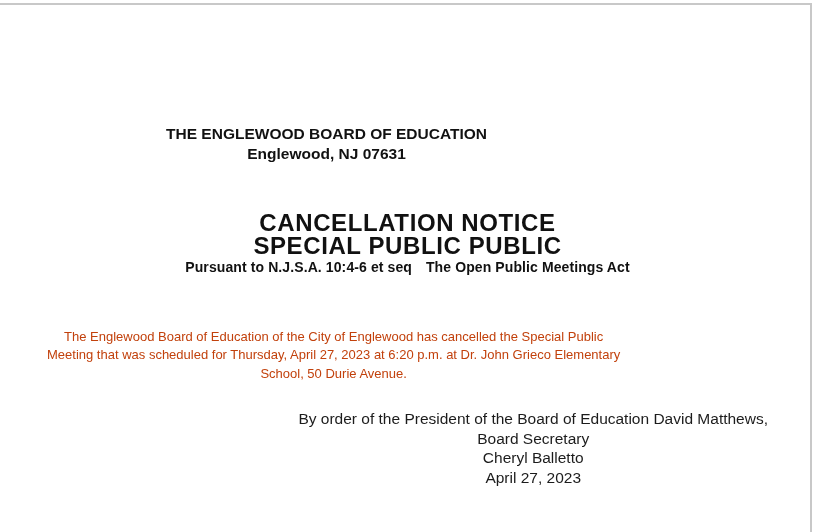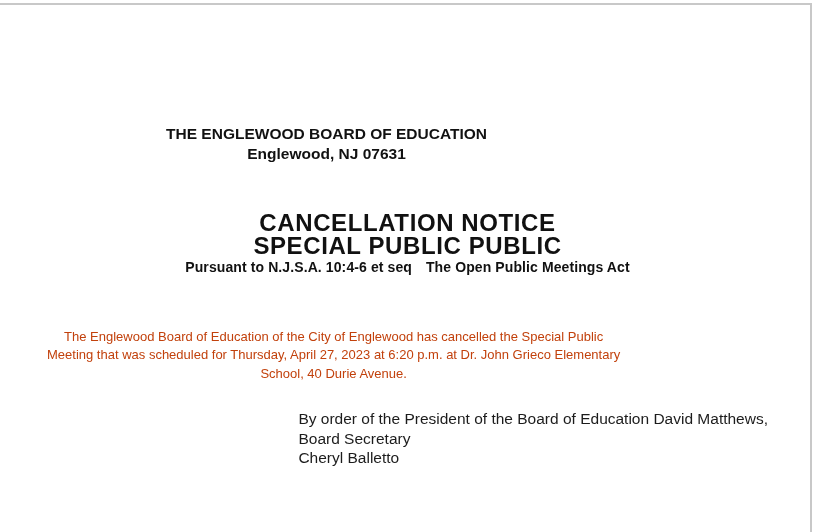--- a/index.html
+++ b/index.html
@@ -75,21 +75,21 @@
     color: #c2410c;
     text-align: center;
   }
   .body-line {
     white-space: nowrap;
   }
   .signature-block {
     position: absolute;
     top: 409px;
     right: 47px;
-    text-align: left;
+    text-align: center;
     font-size: 15.5px;
     line-height: 19.5px;
     color: #1c1c1c;
   }
   .sig-line {
     white-space: nowrap;
   }
 </style>
 </head>
 <body>
@@ -106,20 +106,21 @@
   <div class="title-line">CANCELLATION NOTICE</div>
   <div class="title-line">SPECIAL PUBLIC PUBLIC</div>
   <div class="statute-line">
     <span>Pursuant to N.J.S.A. 10:4-6 et seq</span><span class="statute-gap"></span><span>The Open Public Meetings Act</span>
   </div>
 </div>
 
 <div class="body-paragraph">
   <div class="body-line">The Englewood Board of Education of the City of Englewood has cancelled the Special Public</div>
   <div class="body-line">Meeting that was scheduled for Thursday, April 27, 2023 at 6:20 p.m. at Dr. John Grieco Elementary</div>
-  <div class="body-line">School, 40 Durie Avenue.</div>
+  <div class="body-line">School, 50 Durie Avenue.</div>
 </div>
 
 <div class="signature-block">
   <div class="sig-line">By order of the President of the Board of Education David Matthews,</div>
   <div class="sig-line">Board Secretary</div>
   <div class="sig-line">Cheryl Balletto</div>
+  <div class="sig-line">April 27, 2023</div>
 </div>
 
 </body></html>

